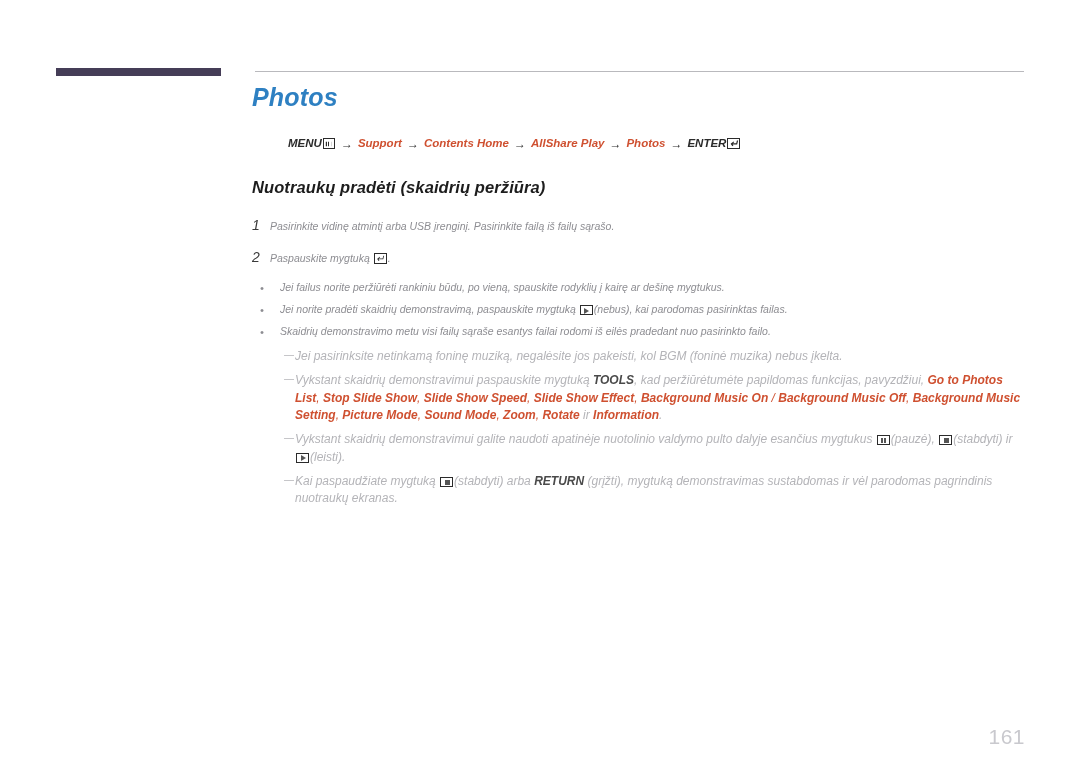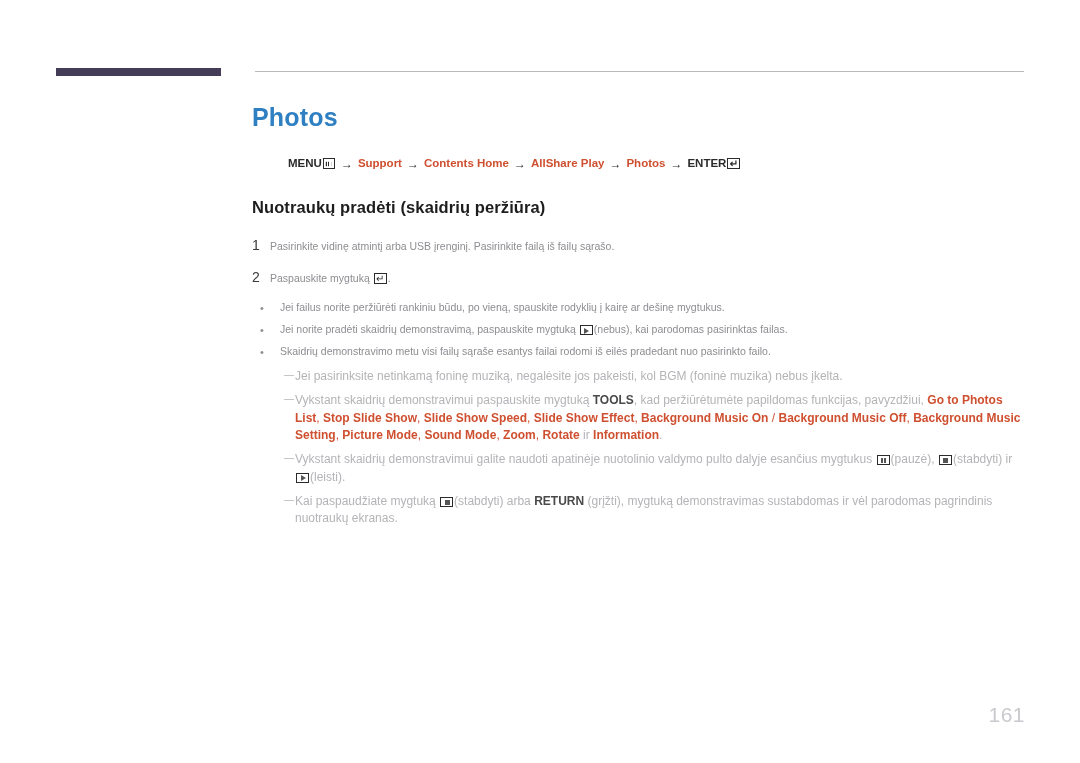--- a/index.html
+++ b/index.html
@@ -38,22 +38,23 @@
     top: 3px;
     width: 769px;
     height: 1px;
     background: #b9b9bd;
   }
 
   
   .content {
     position: absolute;
     left: 252px;
-    top: 104px;
+    top: 84px;
     width: 772px;
+    font-style: italic;
   }
 
   .page-title {
     font-size: 25px;
     font-weight: bold;
     color: #2e80c2;
     letter-spacing: 0.2px;
     margin: 0 0 26px 0;
     line-height: 1.1;
   }
@@ -224,21 +225,21 @@
     font-weight: bold;
   }
   .note-text .accent-sep {
     color: #cf5030;
   }
 
   
   .page-number {
     position: absolute;
     right: 55px;
-    bottom: 36px;
+    bottom: 14px;
     font-size: 21px;
     color: #c9c9ce;
     letter-spacing: 0.5px;
   }
 </style>
 </head>
 <body>
 
 <div class="header-rule">
   <div class="thick"></div>

